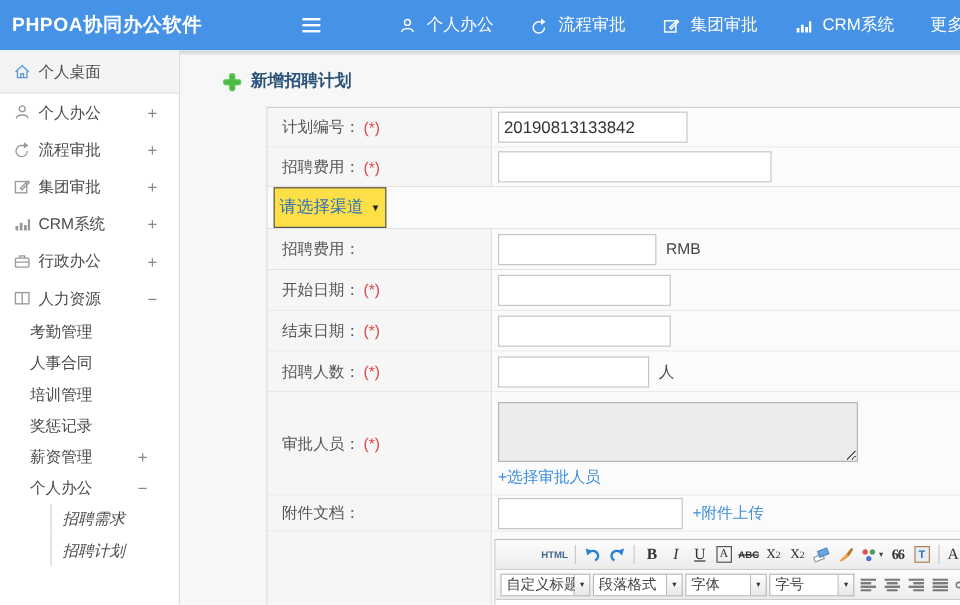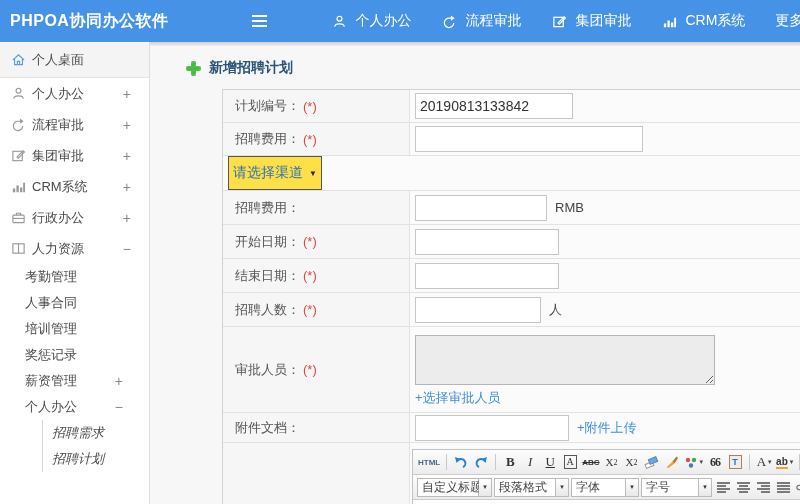--- a/index.html
+++ b/index.html
@@ -58,21 +58,21 @@
   textarea.appr { width:300px; height:50px; background:#ececec; border:1px solid #b5b5b5; resize:both; }
   .blue-link { color:#3d8fdc; text-decoration:none; cursor:pointer; }
   
   .cf.ed-cell { align-items:flex-start; padding:6px 2px 0 2px; }
   .editor { flex:1; border:1px solid #c2c2c2; background:#fff; min-height:66px; }
   .ed-toolbar { background:linear-gradient(#fdfdfd,#ececec); border-bottom:1px solid #ccc;
                 display:flex; align-items:center; height:25px; padding:0 4px; gap:2px; white-space:nowrap; overflow:hidden; }
   .ed-btn { height:19px; min-width:18px; display:flex; align-items:center; justify-content:center;
             font-size:12px; color:#333; cursor:pointer; padding:0 1px; flex-shrink:0; }
   .sep { width:1px; height:16px; background:#c9c9c9; margin:0 3px; flex-shrink:0; }
-  .t-html { font-size:8px; font-weight:bold; color:#44688c; }
+  .t-html { font-size:8px; font-weight:bold; color:#44688c;margin-left:33px; }
   .t-serif { font-family:"Liberation Serif","DejaVu Serif",serif; }
   .t-b { font-weight:bold; font-size:13px; }
   .t-i { font-style:italic; font-size:13px; }
   .t-u { text-decoration:underline; font-size:13px; }
   .t-box { border:1px solid #555; font-size:10px; padding:0 2px; line-height:12px; }
   .t-strike { font-size:8px; font-weight:bold; text-decoration:line-through; }
   .t-x { font-size:11px; }
   .t-x sup, .t-x sub { font-size:8px; }
   .t-quote { font-weight:bold; font-size:12px; color:#333; letter-spacing:-1px; }
   .t-clip { width:13px; height:14px; border:1px solid #b08050; background:#e9eef5; font-size:9px; font-weight:bold;

